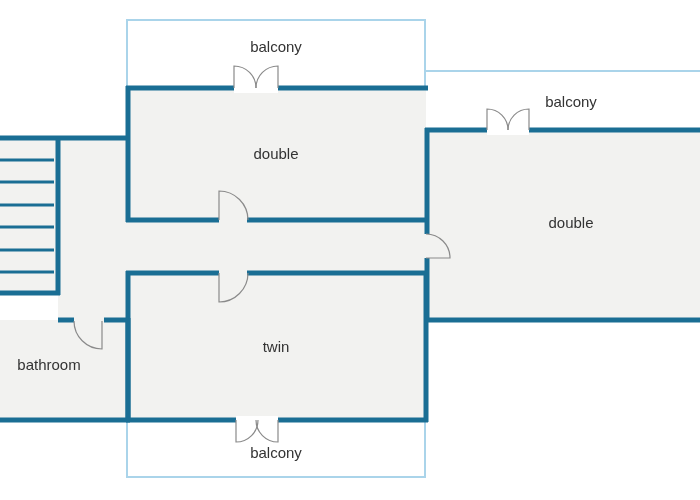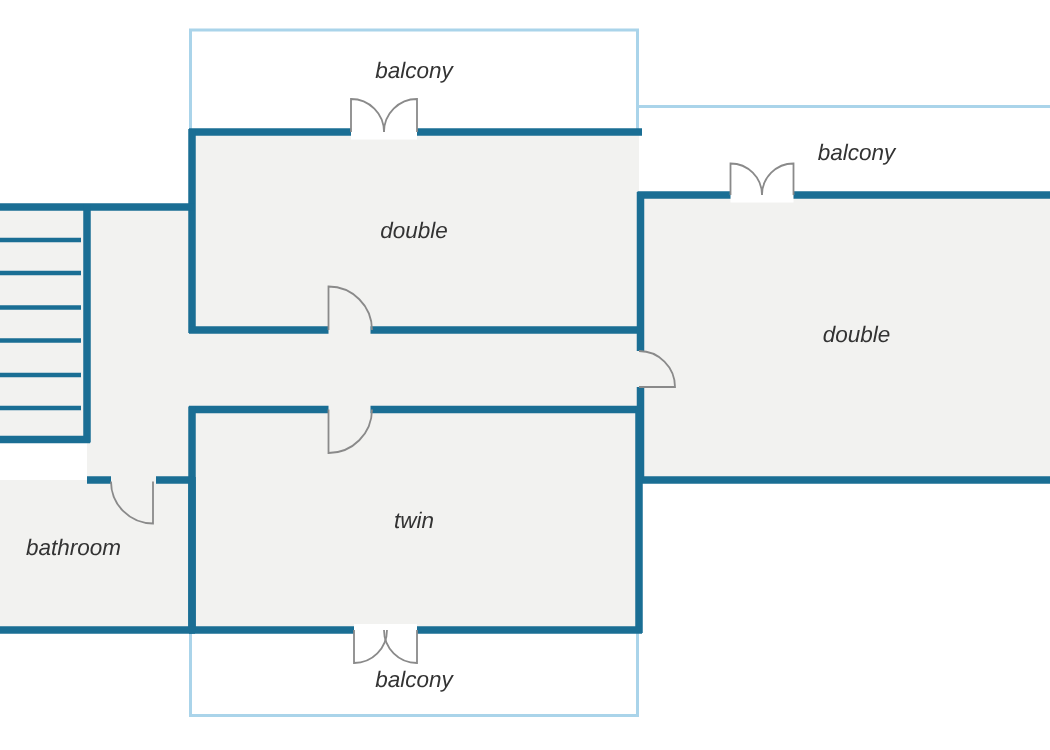--- a/index.html
+++ b/index.html
@@ -12,21 +12,20 @@
     width: 700px;
     height: 500px;
     overflow: hidden;
     font-family: "Liberation Sans", sans-serif;
   }
   #floorplan-root {
     position: relative;
     width: 700px;
     height: 500px;
     background: #ffffff;
-    font-style: italic;
   }
   #plan-svg {
     position: absolute;
     left: 0;
     top: 0;
     display: block;
   }
   .room-label {
     font-family: "Liberation Sans", sans-serif;
     font-size: 15px;

